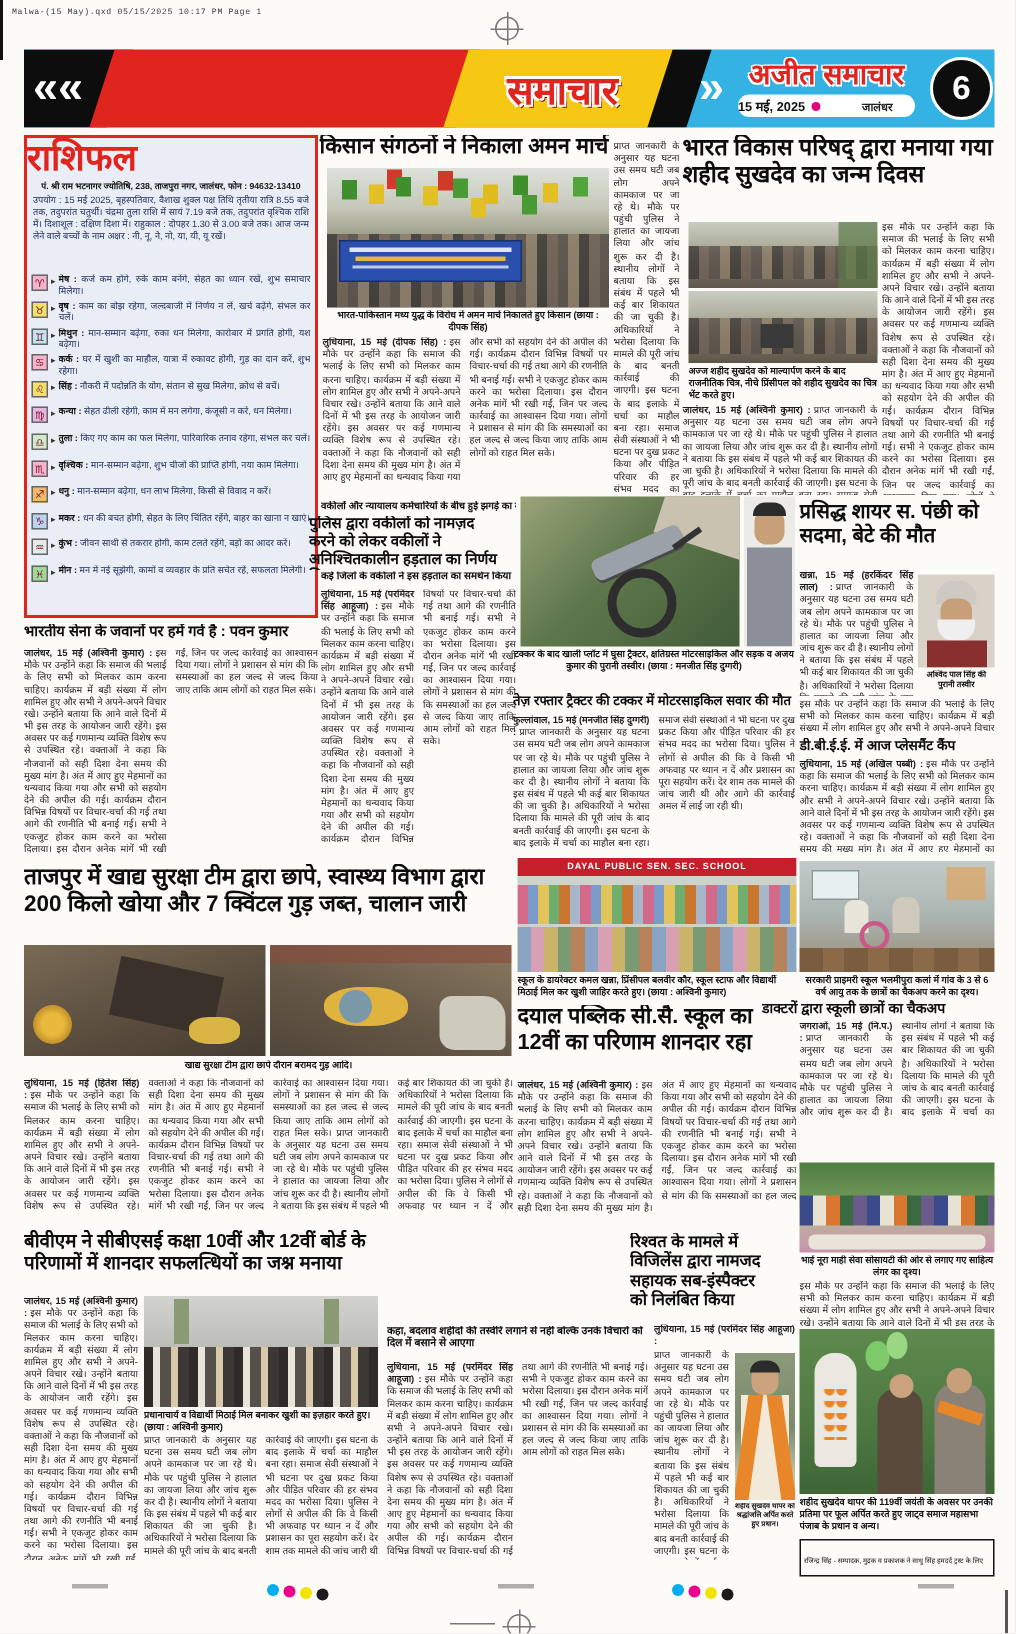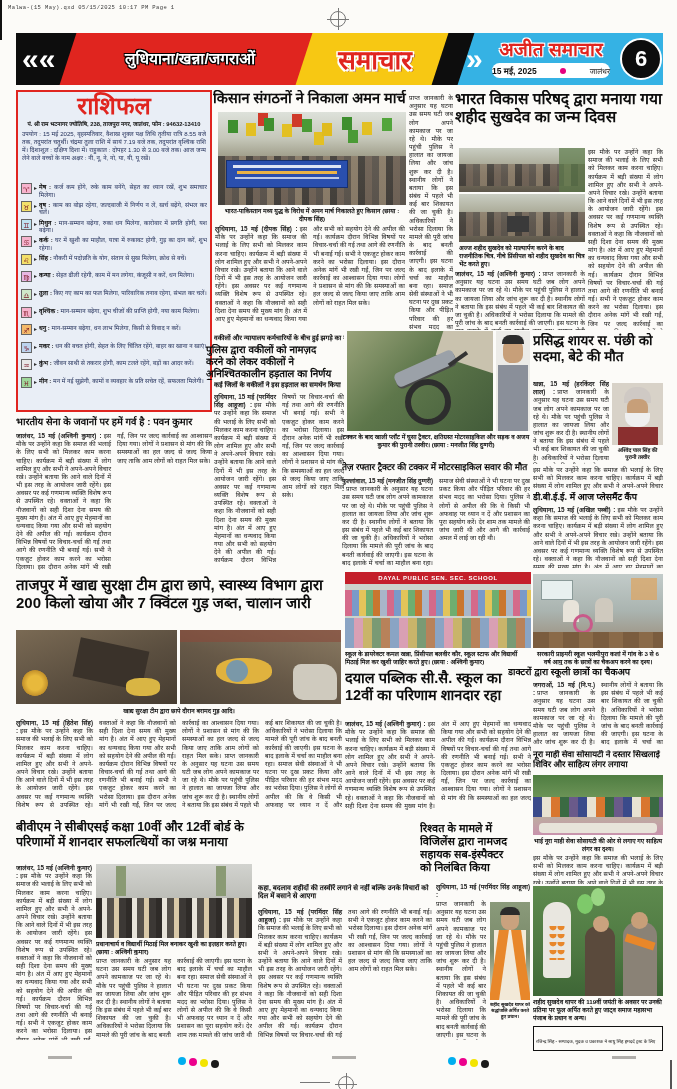--- a/index.html
+++ b/index.html
@@ -30,30 +30,30 @@
   #mh-yellow{left:288px;width:142px;background:#f7c813;}
   #mh-blackR{left:424px;width:26px;background:#0d0d0d;}
   .mh-chev{position:absolute;top:2px;font-size:30px;font-weight:700;color:#fff;line-height:48px;}
   #mh-region{position:absolute;left:58px;top:14px;width:232px;text-align:center;font-size:15.5px;font-weight:700;color:#fff;
     text-shadow:1px 1px 0 #000,-1px 1px 0 #000,1px -1px 0 #000,-1px -1px 0 #000;white-space:nowrap;}
   #mh-section{position:absolute;left:292px;top:8px;width:134px;text-align:center;font-size:26px;font-weight:700;color:#e0251f;
     text-shadow:1.5px 1.5px 0 #fff,-1.5px 1.5px 0 #fff,1.5px -1.5px 0 #fff,-1.5px -1.5px 0 #fff,2px 2px 0 #7a0c08;white-space:nowrap;}
   #mh-paper{position:absolute;left:468px;top:3px;width:134px;text-align:center;font-size:19px;font-weight:700;color:#e0251f;
     text-shadow:1px 1px 0 #fff,-1px 1px 0 #fff,1px -1px 0 #fff,-1px -1px 0 #fff;white-space:nowrap;}
   #mh-pill{position:absolute;left:476px;top:30px;width:118px;height:15px;background:#fff;border-radius:8px;
-    display:flex;align-items:center;justify-content:space-between;gap:4px;}
+    display:flex;align-items:center;justify-content:flex-start;gap:4px;}
   #mh-date{font-size:8.5px;font-weight:700;color:#111;white-space:nowrap;}
   #mh-dot{width:6px;height:6px;border-radius:50%;background:#e6007e;}
-  #mh-city{font-size:7.5px;font-weight:400;color:#222;white-space:nowrap;}
+  #mh-city{font-size:7.5px;font-weight:700;color:#222;white-space:nowrap;margin-left:24px;}
   #mh-circle{position:absolute;left:604px;top:5px;width:42px;height:42px;border-radius:50%;background:#0d0d0d;
     border:2.5px solid #fff;box-sizing:border-box;display:flex;align-items:center;justify-content:center;
     font-size:22px;font-weight:700;color:#fff;}
   
   #horo{left:16px;top:90px;width:196px;height:322px;border:2.5px solid #e0251f;background:#e9eef6;box-sizing:border-box;overflow:hidden;}
-  #horo-title{font-size:24px;font-weight:700;color:#e0251f;text-align:center;line-height:1.1;margin-top:1px;}
+  #horo-title{font-size:24px;font-weight:700;color:#e0251f;text-align:left;line-height:1.1;margin-top:1px;}
   #horo-sub{font-size:5.8px;font-weight:700;color:#111;text-align:center;margin:1px 2px 2px;}
   #horo-intro{font-size:6.1px;line-height:1.28;text-align:justify;color:#23305a;margin:0 4px 3px;height:50px;overflow:hidden;}
   .srow{display:flex;align-items:flex-start;margin:0 3px 2.6px;}
   .sicon{flex:0 0 11px;width:11px;height:11px;border:1px solid #666;font-size:7px;line-height:11px;text-align:center;color:#7a1020;box-sizing:border-box;}
   .sarr{flex:0 0 7px;font-size:6px;color:#333;line-height:11px;text-align:center;}
   .stxt{font-size:6.1px;line-height:1.22;color:#23305a;text-align:justify;height:15px;overflow:hidden;}
   .sname{font-weight:700;color:#111;}
   .sname:after{content:" : ";}
   
   .grp{background:linear-gradient(180deg,#c9cdc2 0%,#aeae9c 35%,#837a66 60%,#5c564a 100%);}
@@ -70,21 +70,20 @@
   <div class="abs xhair" style="left:330px;top:11px"></div>
   <div class="abs" style="left:0;top:0;width:2px;height:40px;background:#111"></div>
 
   <div id="mh" class="abs">
     <div id="mh-blackL" class="skew"></div>
     <div class="mh-chev" style="left:6px">««</div>
     <div id="mh-red" class="skew"></div>
     <div id="mh-yellow" class="skew"></div>
     <div id="mh-blackR" class="skew"></div>
     <div class="mh-chev" style="left:450px">»</div>
-    <div id="mh-region">लुधियाना/खन्ना/जगराओं</div>
     <div id="mh-paper">अजीत समाचार</div>
     <div id="mh-section">समाचार</div>
     <div id="mh-pill">
       <span id="mh-date">15 मई, 2025</span>
       <span id="mh-dot"></span>
       <span id="mh-city">जालंधर</span>
     </div>
     <div id="mh-circle">6</div>
   </div>
 
@@ -248,21 +247,20 @@
     <div style="position:absolute;right:6px;top:4px;width:26px;height:22px;background:#d9a86a;opacity:.8"></div>
     <div style="position:absolute;left:30px;top:26px;width:16px;height:22px;background:#e8e4da;border-radius:6px 6px 0 0"></div>
     <div style="position:absolute;left:62px;top:24px;width:18px;height:24px;background:#cfc9be;border-radius:7px 7px 0 0"></div>
     <div style="position:absolute;left:40px;top:40px;width:14px;height:14px;border:3px solid #c95a8a;border-radius:50%"></div>
     <div style="position:absolute;left:0;bottom:0;width:130px;height:16px;background:repeating-linear-gradient(90deg,#7a5c3e 0 16px,#8a6a48 16px 30px)"></div>
   </div>
   <div class="abs cap" style="left:533px;top:650px;width:130px;height:15px">सरकारी प्राइमरी स्कूल भलमीपुरा कलां में गांव के 3 से 6 वर्ष आयु तक के छात्रों का चैकअप करने का दृश्य।</div>
   <div class="abs hl" style="left:508px;top:666px;width:130px;height:13px;font-size:9.4px;white-space:nowrap">डाक्टरों द्वारा स्कूली छात्रों का चैकअप</div>
   <div class="abs bd c2" style="left:533px;top:681px;width:130px;height:66px"><span class="byl">जगराओं, 15 मई (नि.प.) :</span><span>प्राप्त जानकारी के अनुसार यह घटना उस समय घटी जब लोग अपने कामकाज पर जा रहे थे। मौके पर पहुंची पुलिस ने हालात का जायजा लिया और जांच शुरू कर दी है। स्थानीय लोगों ने बताया कि इस संबंध में पहले भी कई बार शिकायत की जा चुकी है। अधिकारियों ने भरोसा दिलाया कि मामले की पूरी जांच के बाद बनती कार्रवाई की जाएगी। इस घटना के बाद इलाके में चर्चा का माहौल बना रहा। समाज सेवी संस्थाओं ने भी घटना पर दुख प्रकट किया और पीड़ित परिवार की हर संभव मदद का भरोसा दिया। पुलिस ने लोगों से अपील की कि वे किसी भी अफवाह पर ध्यान न दें और प्रशासन का पूरा सहयोग करें। देर शाम तक मामले की जांच जारी थी और आगे की कार्रवाई अमल में लाई जा रही थी।</span></div>
 
-  <div class="abs hl" style="left:533px;top:750px;width:130px;height:23px;font-size:8.4px">नूरा माही सेवा सोसायटी ने दस्तार सिखलाई शिविर और साहित्य लंगर लगाया</div>
   <div class="photo" style="left:533px;top:775px;width:130px;height:60px;background:linear-gradient(180deg,#4f7d42 0%,#6d9457 38%,#b9b49c 60%,#c993ad 100%)">
     <div style="position:absolute;left:0;top:22px;width:130px;height:20px;background:repeating-linear-gradient(90deg,#3a4a8a 0 9px,#e8e2d2 9px 18px,#d9762f 18px 27px,#3a6a42 27px 36px,#6a5a8a 36px 45px)"></div>
     <div style="position:absolute;left:6px;bottom:2px;width:118px;height:10px;background:#e8e4da;border-radius:4px"></div>
   </div>
   <div class="abs cap" style="left:533px;top:837px;width:130px;height:15px">भाई नूरा माही सेवा सोसायटी की ओर से लगाए गए साहित्य लंगर का दृश्य।</div>
   <div class="abs bd" style="left:533px;top:854px;width:130px;height:30px">इस मौके पर उन्होंने कहा कि समाज की भलाई के लिए सभी को मिलकर काम करना चाहिए। कार्यक्रम में बड़ी संख्या में लोग शामिल हुए और सभी ने अपने-अपने विचार रखे। उन्होंने बताया कि आने वाले दिनों में भी इस तरह के आयोजन जारी रहेंगे। इस अवसर पर कई गणमान्य व्यक्ति विशेष रूप से उपस्थित रहे। वक्ताओं ने कहा कि नौजवानों को सही दिशा देना समय की मुख्य मांग है। अंत में आए हुए मेहमानों का धन्यवाद किया गया और सभी को सहयोग देने की अपील की गई। कार्यक्रम दौरान विभिन्न विषयों पर विचार-चर्चा की गई तथा आगे की रणनीति भी बनाई गई। सभी ने एकजुट होकर काम करने का भरोसा दिलाया। इस दौरान अनेक मांगें भी रखी गईं, जिन पर जल्द कार्रवाई का आश्वासन दिया गया। लोगों ने प्रशासन से मांग की कि समस्याओं का हल जल्द से जल्द किया जाए ताकि आम लोगों को राहत मिल सके।</div>
 
   <div class="photo" style="left:533px;top:886px;width:130px;height:110px;background:linear-gradient(180deg,#5e8a4e 0%,#4d7841 60%,#3e6636 100%)">
     <div style="position:absolute;left:10px;top:16px;width:28px;height:76px;background:#e9e7e0;border-radius:13px 13px 4px 4px"></div>
     <div style="position:absolute;left:16px;top:40px;width:16px;height:34px;background:radial-gradient(circle at 50% 10%,#e8872a 0 3px,transparent 4px) 0 0/8px 8px repeat"></div>

